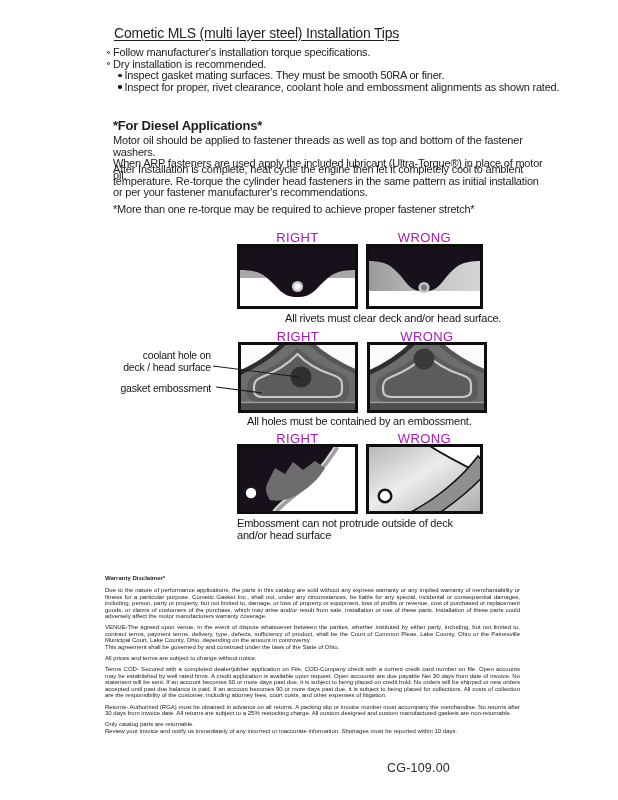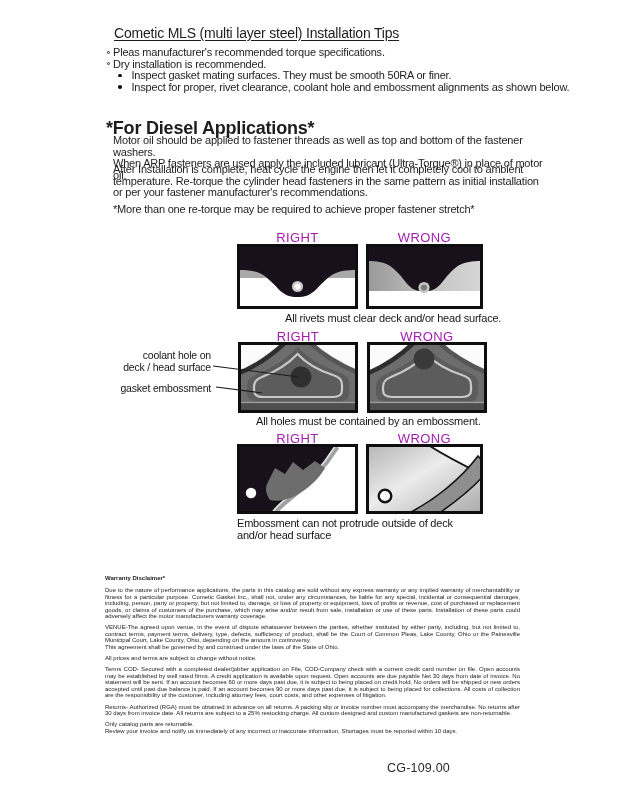--- a/index.html
+++ b/index.html
@@ -11,30 +11,30 @@
   .abs { position: absolute; }
   .pre { white-space: pre-line; }
 
   .doc-title {
     left: 114px; top: 25px; font-size: 14px; font-weight: normal;
     letter-spacing: -0.2px; text-decoration: underline;
     text-underline-offset: 2px;
   }
   .bullets { left: 107px; top: 47px; width: 485px; font-size: 11px; line-height: 11.6px; letter-spacing: -0.2px; }
   .brow { display: flex; align-items: flex-start; }
-  .brow.sub { padding-left: 11px; gap: 7px; }
+  .brow.sub { padding-left: 11px; }
   .ring {
     flex: 0 0 auto; width: 3px; height: 3px; border: 1px solid #2a2a2a;
     border-radius: 50%; margin: 3.5px 3px 0 0;
   }
   .dot {
     flex: 0 0 auto; width: 3.5px; height: 3.5px; background: #111;
     border-radius: 50%; margin: 3.5px 3px 0 0;
   }
-  .section-head { left: 106px; top: 118px; font-size: 18px; font-weight: bold; letter-spacing: -0.2px; }
+  .section-head { left: 113px; top: 118px; font-size: 13px; font-weight: bold; letter-spacing: -0.2px; }
   .body-par { font-size: 11px; line-height: 11.6px; letter-spacing: -0.2px; width: 440px; }
   .p1 { left: 113px; top: 135px; }
   .p2 { left: 113px; top: 164px; }
   .p3 { left: 113px; top: 204px; }
 
   .dlabel { font-size: 13px; letter-spacing: 0.4px; text-align: center; color: #a21caf; }
   .caption { font-size: 11px; letter-spacing: -0.2px; color: #161616; }
 
   .ann-label { font-size: 10.5px; line-height: 11.5px; letter-spacing: -0.2px; text-align: right; width: 120px; color: #161616; }
 
@@ -47,33 +47,33 @@
   svg { display: block; }
 </style>
 </head>
 <body>
 
 <div class="abs doc-title">Cometic MLS (multi layer steel) Installation Tips</div>
 
 <div class="abs bullets">
   <div class="brow">
     <span class="ring"></span>
-    <span>Pleas manufacturer's recommended torque specifications.</span>
+    <span>Follow manufacturer's installation torque specifications.</span>
   </div>
   <div class="brow">
     <span class="ring"></span>
     <span>Dry installation is recommended.</span>
   </div>
   <div class="brow sub">
     <span class="dot"></span>
     <span>Inspect gasket mating surfaces.  They must be smooth 50RA or finer.</span>
   </div>
   <div class="brow sub">
     <span class="dot"></span>
-    <span>Inspect for proper, rivet clearance, coolant hole and embossment alignments as shown below.</span>
+    <span>Inspect for proper, rivet clearance, coolant hole and embossment alignments as shown rated.</span>
   </div>
 </div>
 
 <div class="abs section-head">*For Diesel Applications*</div>
 <div class="abs body-par pre p1">Motor oil should be applied to fastener threads as well as top and bottom of the fastener washers.
 When ARP fasteners are used apply the included lubricant (Ultra-Torque®) in place of motor oil.</div>
 <div class="abs body-par pre p2">After Installation is complete, heat cycle the engine then let it completely cool to ambient
 temperature. Re-torque the cylinder head fasteners in the same pattern as initial installation
 or per your fastener manufacturer's recommendations.</div>
 <div class="abs body-par pre p3">*More than one re-torque may be required to achieve proper fastener stretch*</div>
@@ -141,21 +141,21 @@
 </svg>
 
 <div class="abs ann-label pre" style="left:91px; top:350px;">coolant hole on
 deck / head surface</div>
 <div class="abs ann-label" style="left:91px; top:383px;">gasket embossment</div>
 <svg class="abs" style="left:115px; top:340px;" width="260" height="80" viewBox="0 0 260 80" aria-hidden="true">
   <line x1="98" y1="26" x2="184" y2="37" stroke="#1a1a1a" stroke-width="1.2"></line>
   <line x1="101" y1="47" x2="147" y2="53" stroke="#1a1a1a" stroke-width="1.2"></line>
 </svg>
 
-<div class="abs caption" style="left:256px; top:415px;">All holes must be contained by an embossment.</div>
+<div class="abs caption" style="left:247px; top:415px;">All holes must be contained by an embossment.</div>
 
 <div class="abs dlabel" style="left:237px; top:431px; width:121px;">RIGHT</div>
 <div class="abs dlabel" style="left:366px; top:431px; width:117px;">WRONG</div>
 
 <svg class="abs" style="left:237px; top:444px;" width="121" height="70" viewBox="0 0 121 70" aria-hidden="true">
   <rect x="0" y="0" width="121" height="70" fill="#ffffff"></rect>
   <path d="M1.5,1.5 H100 C90,18 74,38 52,54 C47,58 42,62 38,68.5 L1.5,68.5 Z" fill="#18111b"></path>
   <path d="M100,3 C90,19 74,39 52,55 C47,59 42,63 38,68.5" fill="none" stroke="#a0a0a0" stroke-width="5"></path>
   <path d="M98,2.5 C88,18.5 72,38 50,54 C45,58 40,62 36,67.5" fill="none" stroke="#dcdcdc" stroke-width="1.8"></path>
   <path d="M30,40 L38,24 L48,30 L56,18 L66,26 L78,17 L88,24 C82,35 70,46 56,53 C48,56.5 40,57.5 33,56 C29,50 28,45 30,40 Z" fill="#6d6d6d"></path>

